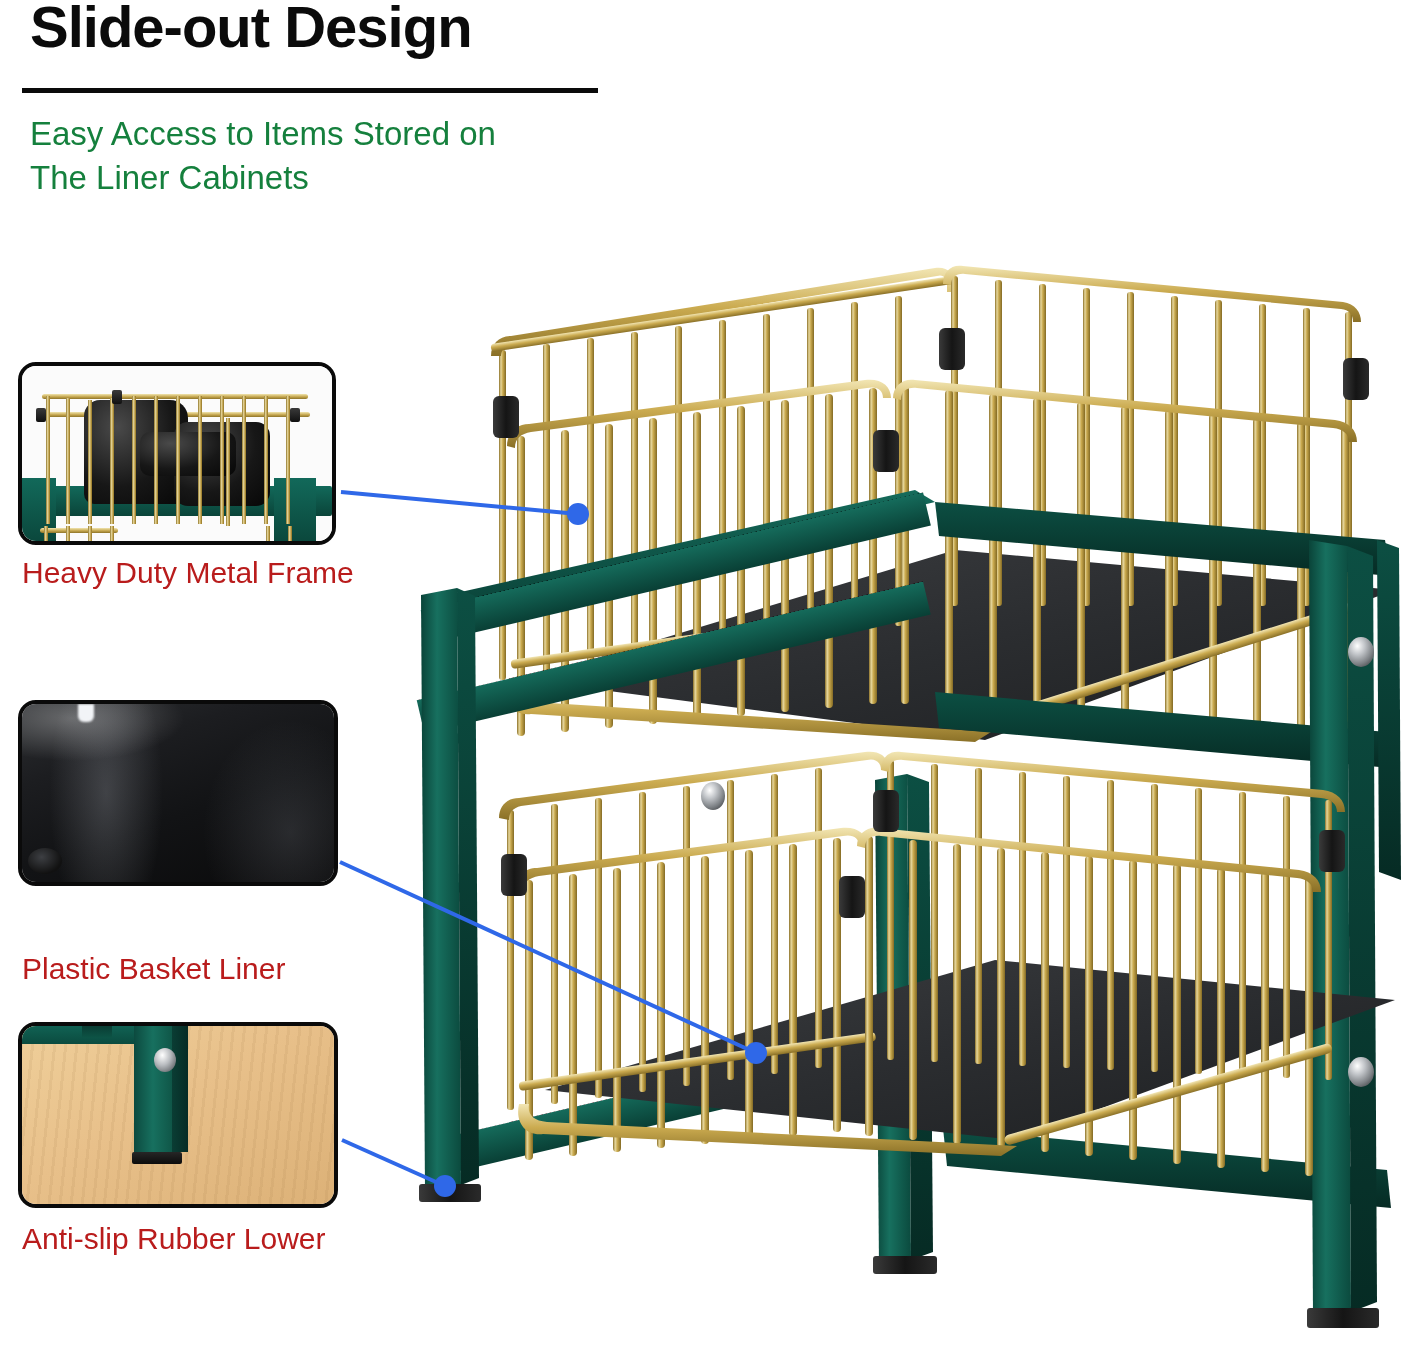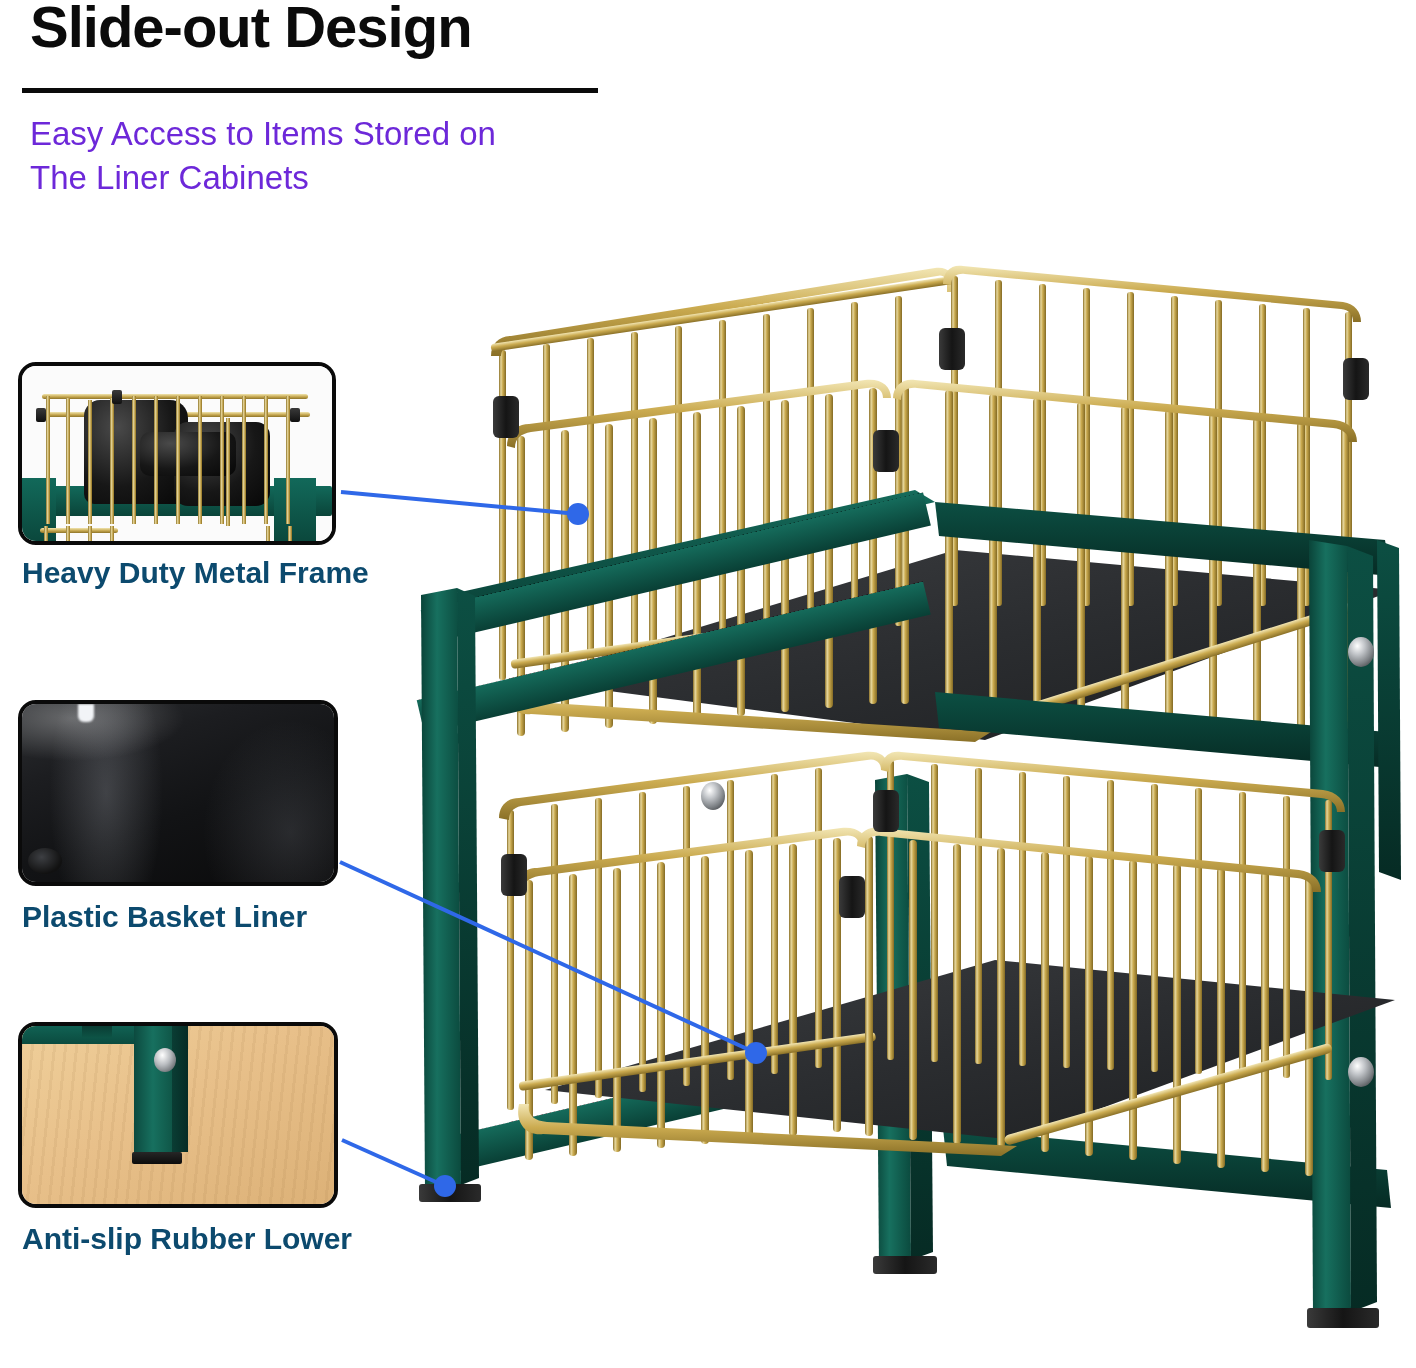--- a/index.html
+++ b/index.html
@@ -5,24 +5,24 @@
   html,body{margin:0;padding:0;background:#ffffff;}
   body{width:1416px;height:1368px;position:relative;overflow:hidden;
        font-family:"Liberation Sans","DejaVu Sans",sans-serif;color:#111111;}
 
   
   #header{position:absolute;left:16px;top:0;width:640px;height:210px;}
   #title{position:absolute;left:14px;top:-2px;font-size:58px;font-weight:bold;
          letter-spacing:-1px;line-height:1.0;color:#0b0b0b;white-space:nowrap;}
   #title-rule{position:absolute;left:6px;top:88px;width:576px;height:5px;background:#0a0a0a;}
   #subtitle{position:absolute;left:14px;top:112px;width:590px;font-size:33px;
-            font-weight:normal;line-height:1.32;color:#6d28d9;}
+            font-weight:normal;line-height:1.32;color:#15803d;}
   .thumb{position:absolute;left:18px;border:4px solid #0a0a0a;border-radius:18px;
          overflow:hidden;background:#fff;box-sizing:border-box;}
-  .cap{position:absolute;left:22px;font-size:30px;font-weight:bold;color:#0c4a6e;
+  .cap{position:absolute;left:22px;font-size:30px;font-weight:normal;color:#b91c1c;
        white-space:nowrap;}
 
   
   #thumb1{top:362px;width:318px;height:183px;}
   #thumb1 .bg{position:absolute;inset:0;background:#fbfbfb;}
   .t1-green-rail{position:absolute;background:linear-gradient(#12695a,#0a4439);}
   .t1-wire{position:absolute;width:4px;
      background:linear-gradient(90deg,#8d7327,#e3d49a 40%,#c2a24a 70%,#8b7026);}
   .t1-hrail{position:absolute;height:5px;border-radius:3px;
      background:linear-gradient(#f0e4ae,#c6a74f 55%,#8e7429);}
@@ -55,21 +55,21 @@
      background:linear-gradient(90deg,#0a3d34,#062b25);}
   #thumb3 .foot{position:absolute;left:110px;top:126px;width:50px;height:12px;border-radius:2px;
      background:linear-gradient(#262626,#0c0c0c);}
   #thumb3 .rail{position:absolute;left:-4px;top:-6px;width:128px;height:24px;
      background:linear-gradient(#12695a,#0b4b3f);}
   #thumb3 .screw{position:absolute;left:132px;top:22px;width:22px;height:24px;border-radius:50%;
      background:radial-gradient(ellipse at 38% 30%,#ffffff,#b9bcc0 42%,#6e7276 78%,#44474a);}
   #thumb3 .slot{position:absolute;left:60px;top:0px;width:30px;height:12px;
      background:linear-gradient(#0a3d34,#0d5446);}
 
-  #cap1{top:556px;} #cap2{top:900px;} #cap3{top:1222px;}
+  #cap1{top:556px;} #cap2{top:952px;} #cap3{top:1222px;}
 
   
   #pointers{position:absolute;left:0;top:0;width:1416px;height:1368px;pointer-events:none;}
 
   
   #product{position:absolute;left:395px;top:240px;width:1010px;height:1110px;}
   #product svg{display:block;}
 </style>
 </head>
 <body>

